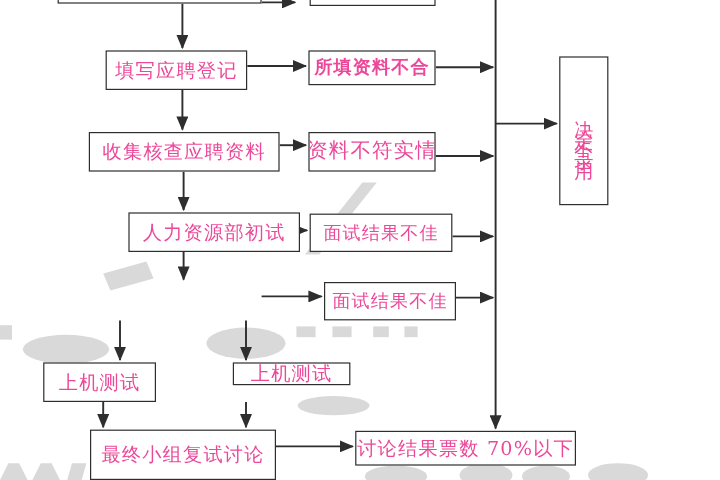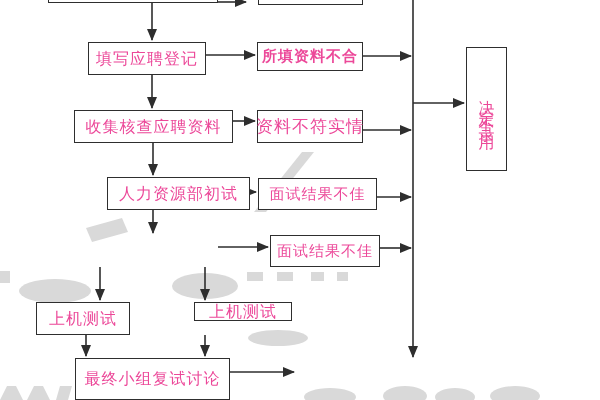--- a/index.html
+++ b/index.html
@@ -113,15 +113,16 @@
   <div class="node n-fill">填写应聘登记</div>
   <div class="node n-notconform">所填资料不合</div>
   <div class="node n-collect">收集核查应聘资料</div>
   <div class="node n-untrue">资料不符实情</div>
   <div class="node n-hr">人力资源部初试</div>
   <div class="node n-bad1">面试结果不佳</div>
   <div class="node n-bad2">面试结果不佳</div>
   <div class="node n-qa">上机测试</div>
   <div class="node n-pc">上机测试</div>
   <div class="node n-final">最终小组复试讨论</div>
+  <div class="node n-vote">讨论结果票数 70%以下</div>
   <div class="node n-reject vertical">决定不录用</div>
 
 </div>
 
 </body></html>

